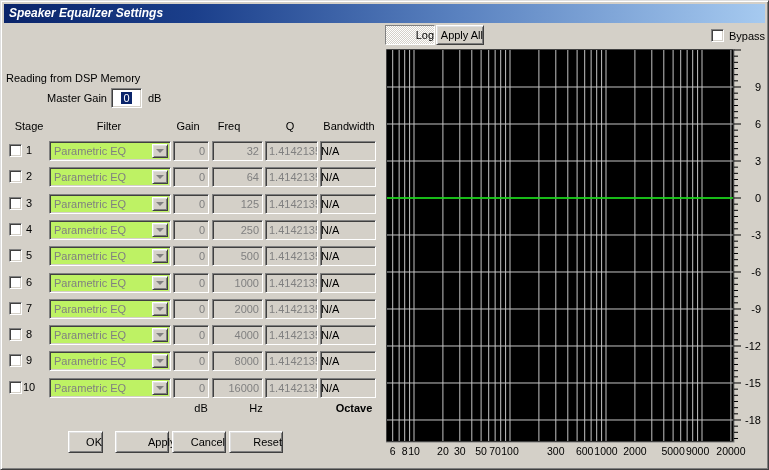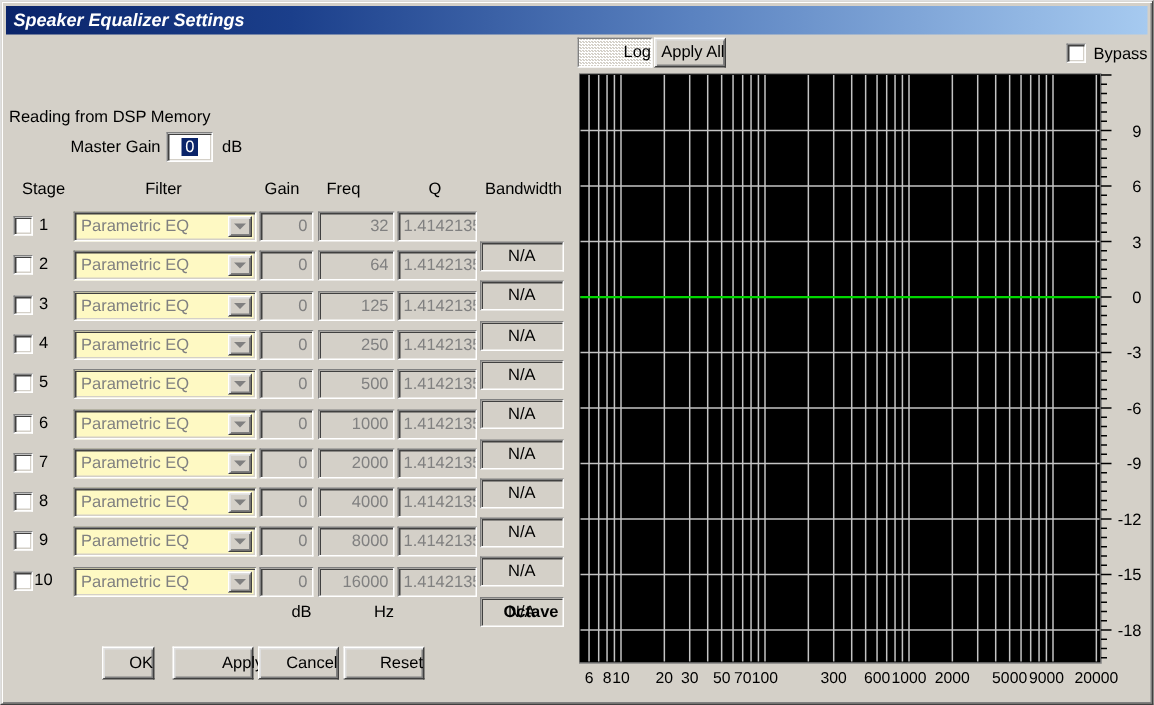--- a/index.html
+++ b/index.html
@@ -28,21 +28,21 @@
   .hdr{height:13px;text-align:center;}
   .eq-row{position:absolute;left:0;width:385px;height:20px;}
   .cbx{
     position:absolute;width:13px;height:13px;background:#fff;box-sizing:border-box;
     border:1px solid;border-color:#808080 #ffffff #ffffff #808080;
     box-shadow: inset 1px 1px 0 #404040, inset -1px -1px 0 #d4d0c8;
   }
   .stageno{position:absolute;left:19px;top:3px;width:18px;text-align:center;}
   .combo{
     position:absolute;left:48px;top:0;width:122px;height:20px;box-sizing:border-box;
-    background:#fef9c3;color:#808080;
+    background:#bef264;color:#808080;
     border:1px solid;border-color:#808080 #ffffff #ffffff #808080;
     box-shadow: inset 1px 1px 0 #404040, inset -1px -1px 0 #d4d0c8;
   }
   .combo .txt{position:absolute;left:4px;top:3px;white-space:nowrap;overflow:hidden;max-width:96px;}
   .combo .arrowbtn{
     position:absolute;right:2px;top:2px;width:16px;height:14px;
     background:#d4d0c8;border:1px solid;border-color:#ffffff #404040 #404040 #ffffff;
     box-shadow: inset 1px 1px 0 #dfdfdf, inset -1px -1px 0 #808080;
     display:flex;align-items:center;justify-content:center;box-sizing:border-box;
   }
@@ -51,21 +51,21 @@
     border-top:4px solid #808080;
   }
   .fld{
     position:absolute;top:0;height:20px;box-sizing:border-box;background:#d4d0c8;
     border:1px solid;border-color:#808080 #ffffff #ffffff #808080;
     box-shadow: inset 1px 1px 0 #404040, inset -1px -1px 0 #d4d0c8;
     line-height:16px;padding-top:1px;overflow:hidden;white-space:nowrap;
   }
   .fld.num{text-align:right;padding-right:3px;color:#808080;}
   .fld.qv{text-align:left;padding-left:3px;color:#808080;}
-  .fld.na{text-align:right;padding-right:18px;color:#000;margin-top:20px;}
+  .fld.na{text-align:left;padding-right:18px;color:#000;}
   .f-gain{left:172px;width:36px;}
   .f-freq{left:211px;width:51px;}
   .f-q{left:264px;width:53px;}
   .f-bw{left:319px;width:56px;}
   
   .btn{
     position:absolute;height:22px;text-align:right;line-height:20px;cursor:default;
     background:#d4d0c8;border:1px solid;border-color:#ffffff #404040 #404040 #ffffff;
     box-shadow: inset 1px 1px 0 #dfdfdf, inset -1px -1px 0 #808080;box-sizing:border-box;
   }

